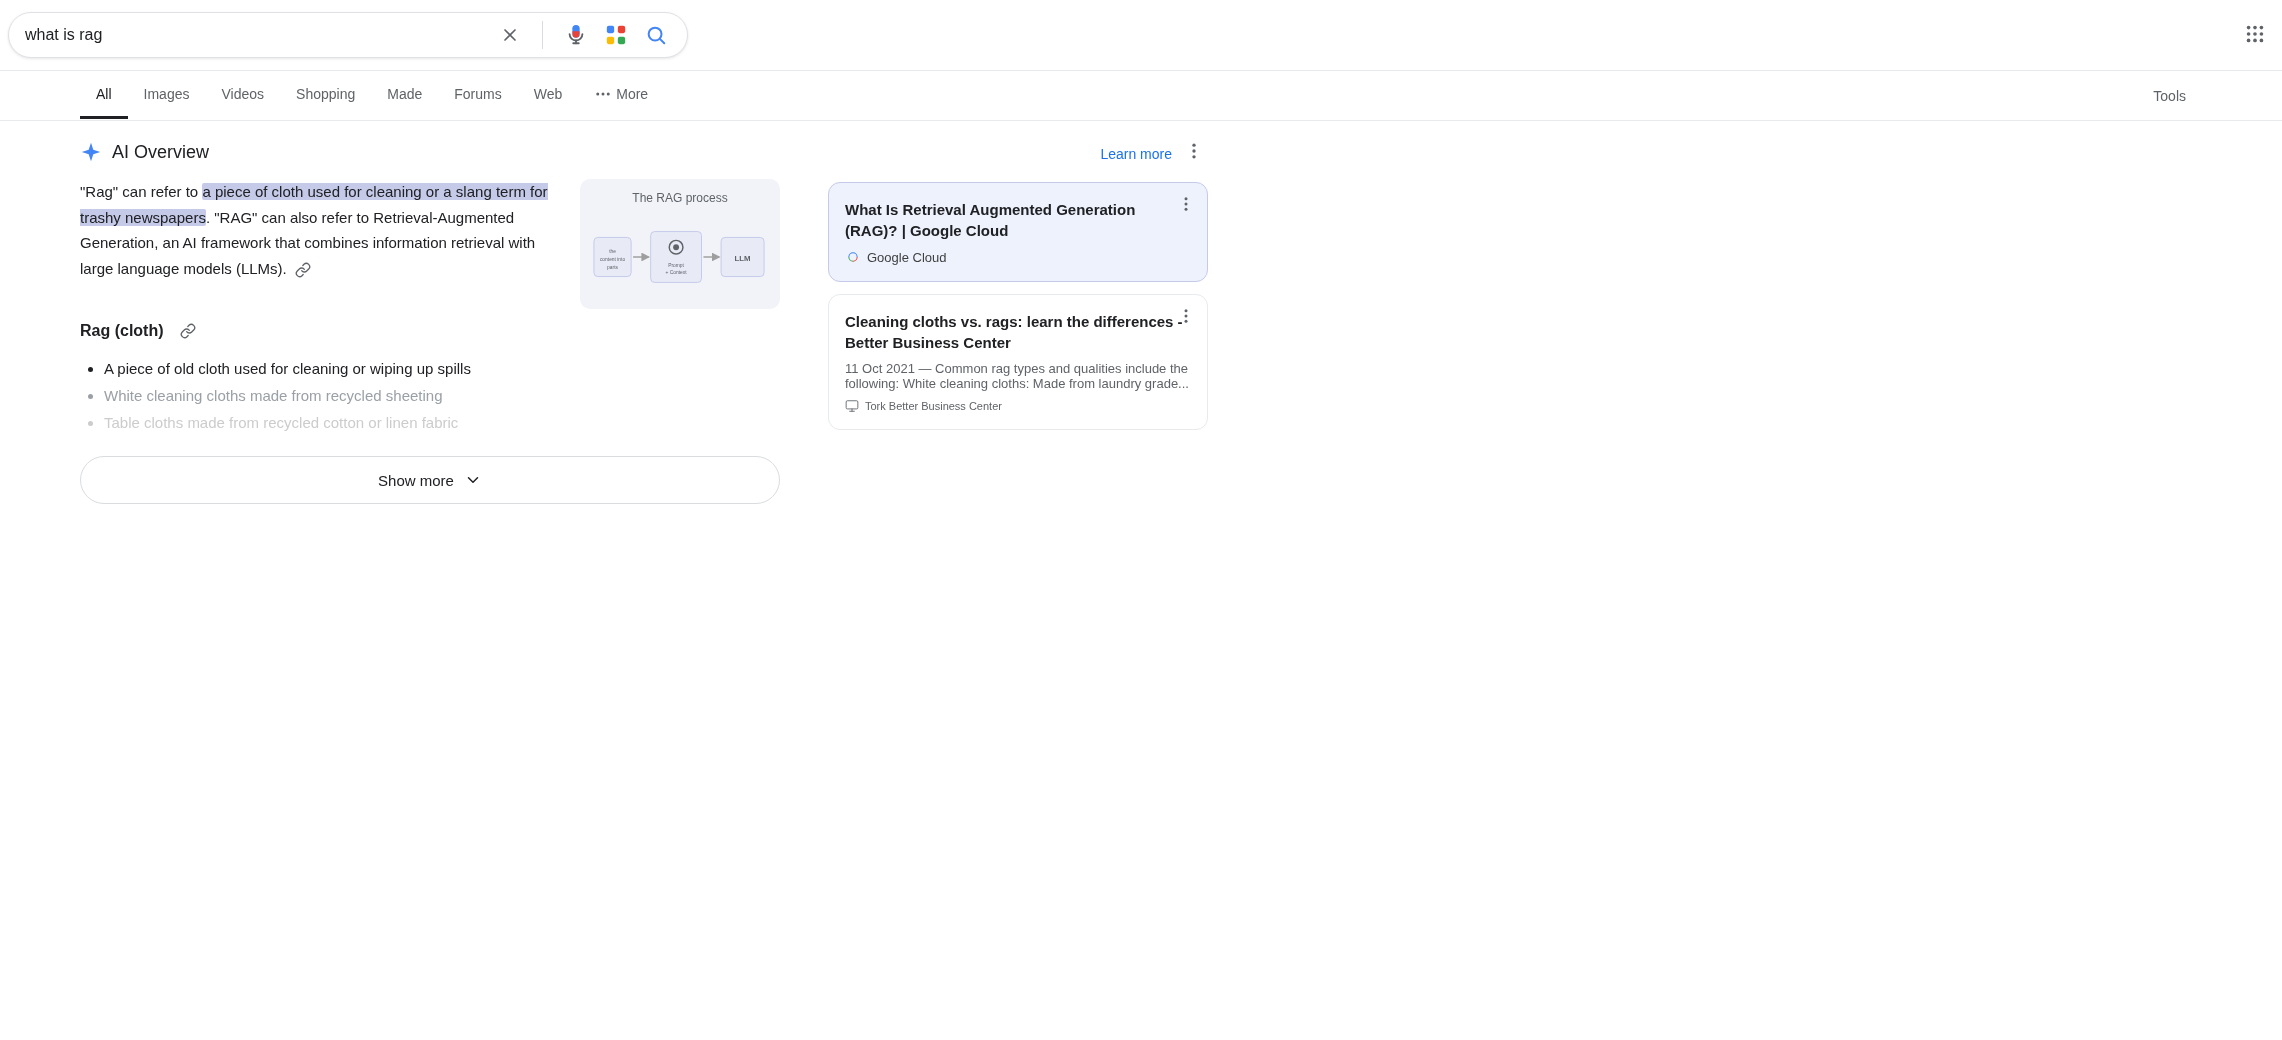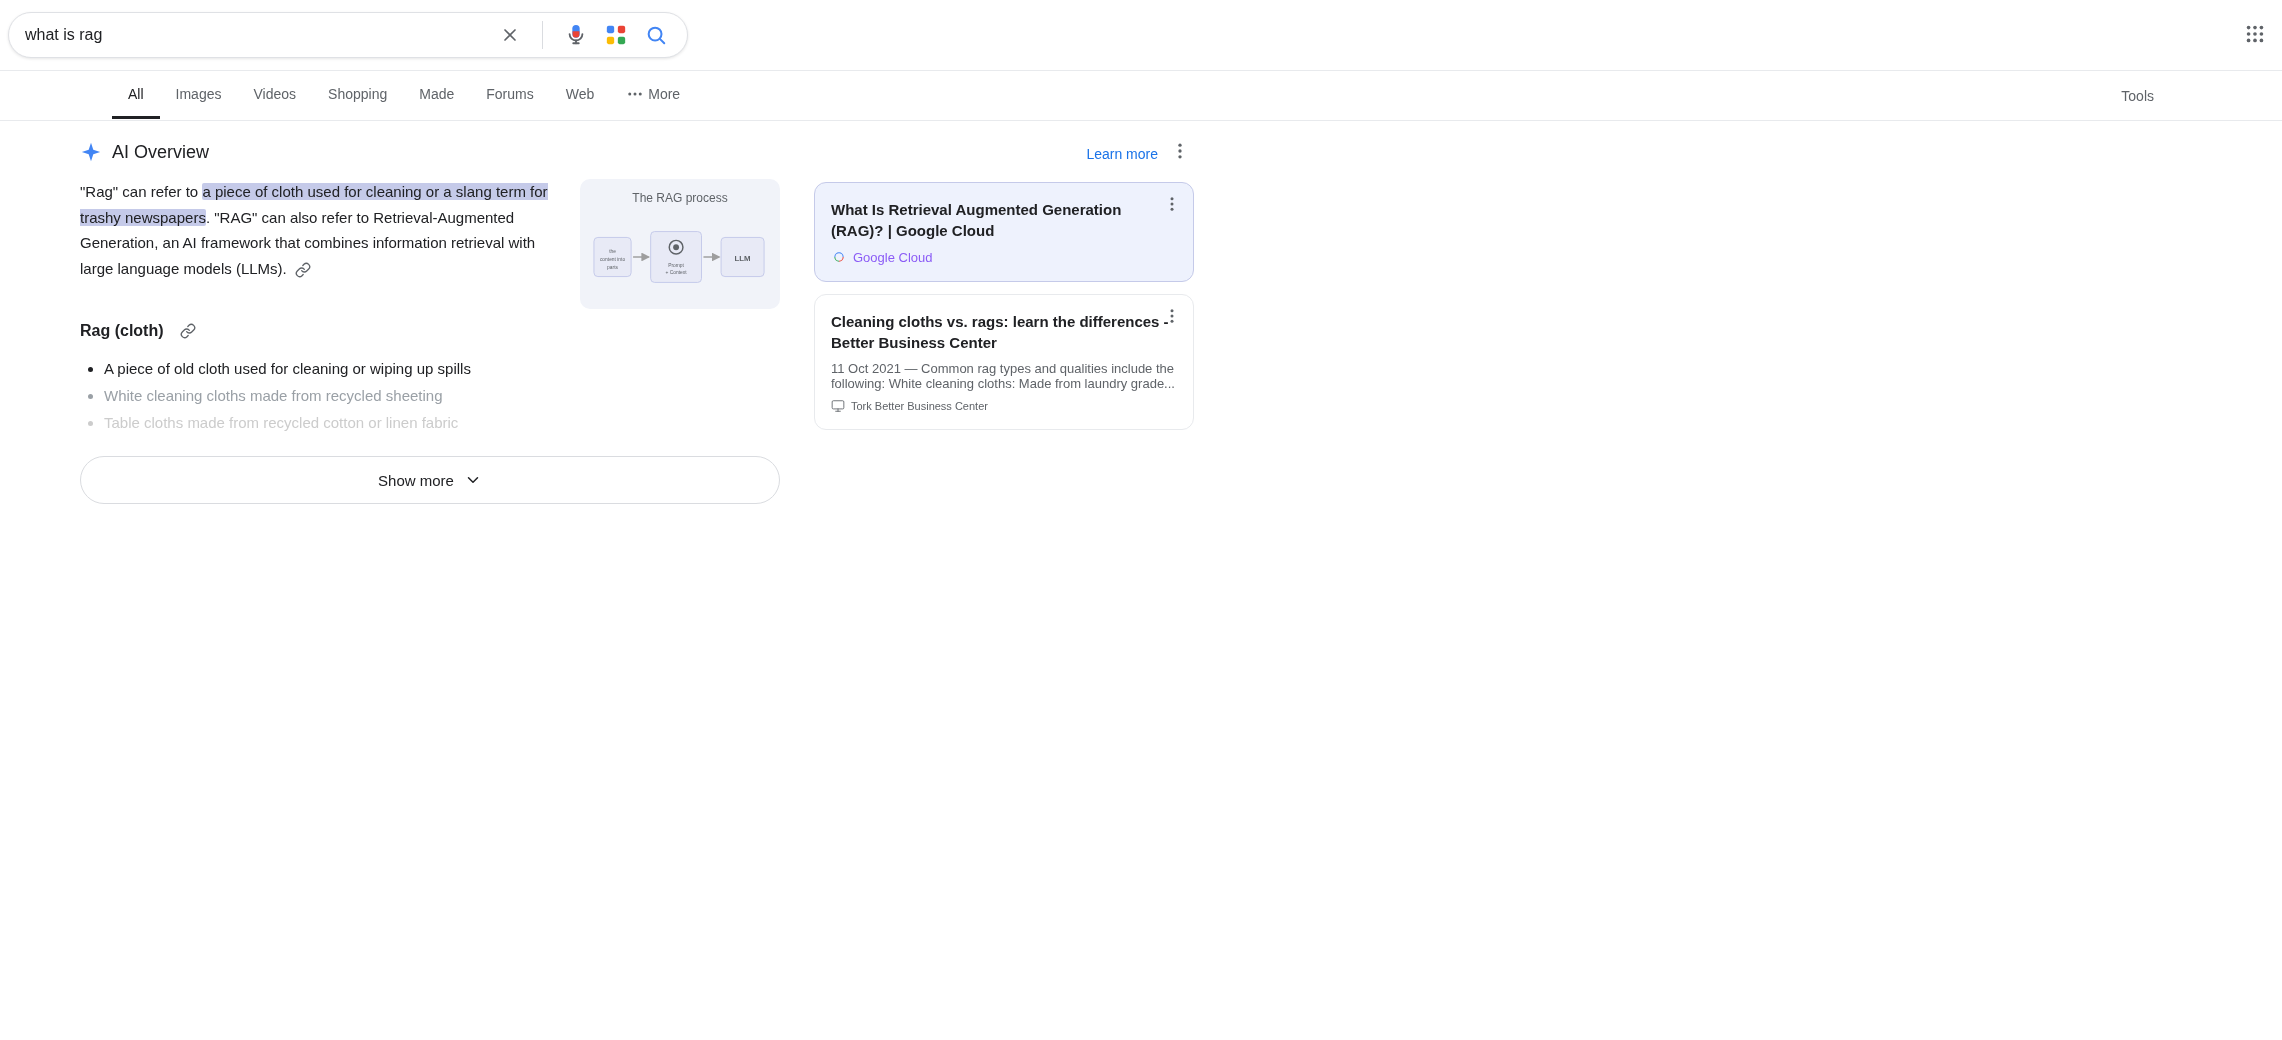--- a/index.html
+++ b/index.html
@@ -58,21 +58,21 @@
       background: none;
       border: none;
       cursor: pointer;
       padding: 4px;
     }
 
     
     .nav-tabs {
       display: flex;
       align-items: center;
-      padding: 0 112px;
+      padding: 0 80px;
       border-bottom: 1px solid #e8eaed;
       background: #fff;
     }
     .nav-tab {
       padding: 14px 16px;
       font-size: 14px;
       color: #5f6368;
       cursor: pointer;
       border-bottom: 3px solid transparent;
       text-decoration: none;
@@ -93,21 +93,21 @@
       padding: 14px 16px;
       font-size: 14px;
       color: #5f6368;
       cursor: pointer;
     }
 
     
     .main-content {
       display: flex;
       padding: 20px 80px;
-      gap: 34px;
+      gap: 48px;
     }
 
     
     .left-col {
       flex: 1;
       max-width: 700px;
     }
 
     
     .ai-overview-section {
@@ -264,21 +264,21 @@
       font-weight: 600;
       color: #202124;
       margin-bottom: 8px;
       line-height: 1.4;
     }
     .result-source {
       display: flex;
       align-items: center;
       gap: 6px;
       font-size: 13px;
-      color: #8b5cf6;
+      color: #404040;
     }
     .result-card-menu {
       position: absolute;
       top: 12px;
       right: 12px;
       background: none;
       border: none;
       cursor: pointer;
       color: #5f6368;
       font-size: 18px;

